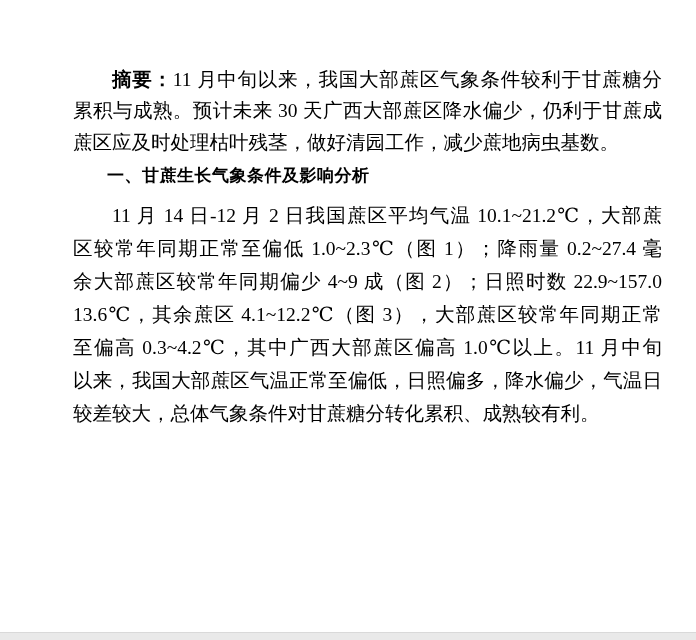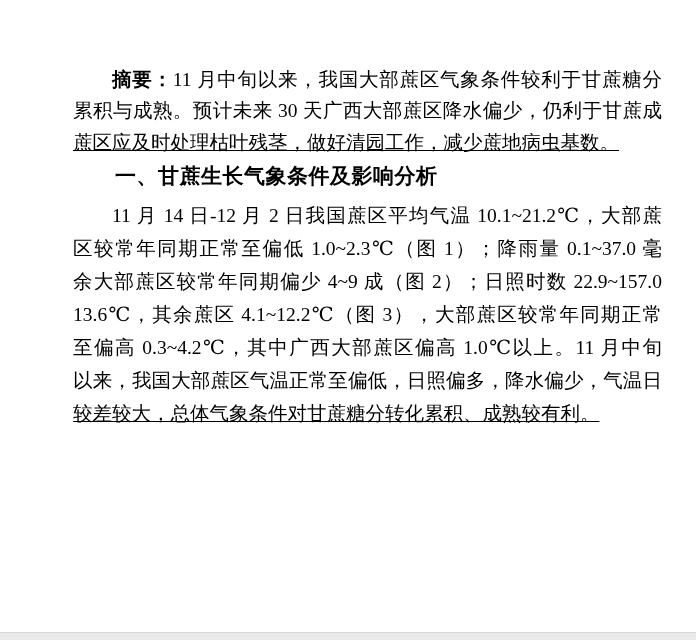--- a/index.html
+++ b/index.html
@@ -31,34 +31,33 @@
     text-align-last: justify;
     overflow: hidden;
   }
   .analysis .line {
     line-height: 33px;
     height: 33px;
   }
   .line.jlast {
     text-align: right;
     text-align-last: left;
-    text-decoration: underline;
   }
   .indent {
     text-indent: 2em;
   }
   .blabel {
     font-family: "Liberation Sans", "DejaVu Sans", sans-serif;
     font-weight: bold;
     font-size: 19.5px;
   }
   .heading {
     font-family: "Liberation Sans", "DejaVu Sans", sans-serif;
     font-weight: bold;
-    font-size: 21px;
+    font-size: 17px;
     line-height: 33px;
     height: 33px;
     margin-bottom: 7px;
     text-indent: 2em;
     letter-spacing: 0.5px;
   }
   .bottom-bar {
     position: absolute;
     left: 0;
     right: 0;
@@ -77,21 +76,21 @@
     <div class="para abstract">
       <div class="line indent"><span class="blabel">摘要：</span><span>11 月中旬以来，我国大部蔗区气象条件较利于甘蔗糖分</span></div>
       <div class="line">累积与成熟。预计未来 30 天广西大部蔗区降水偏少，仍利于甘蔗成</div>
       <div class="line jlast">蔗区应及时处理枯叶残茎，做好清园工作，减少蔗地病虫基数。</div>
     </div>
 
     <div class="heading">一、甘蔗生长气象条件及影响分析</div>
 
     <div class="para analysis">
       <div class="line indent">11 月 14 日-12 月 2 日我国蔗区平均气温 10.1~21.2℃，大部蔗</div>
-      <div class="line">区较常年同期正常至偏低 1.0~2.3℃（图 1）；降雨量 0.1~37.0 毫</div>
+      <div class="line">区较常年同期正常至偏低 1.0~2.3℃（图 1）；降雨量 0.2~27.4 毫</div>
       <div class="line">余大部蔗区较常年同期偏少 4~9 成（图 2）；日照时数 22.9~157.0</div>
       <div class="line">13.6℃，其余蔗区 4.1~12.2℃（图 3），大部蔗区较常年同期正常</div>
       <div class="line">至偏高 0.3~4.2℃，其中广西大部蔗区偏高 1.0℃以上。11 月中旬</div>
       <div class="line">以来，我国大部蔗区气温正常至偏低，日照偏多，降水偏少，气温日</div>
       <div class="line jlast">较差较大，总体气象条件对甘蔗糖分转化累积、成熟较有利。</div>
     </div>
 
   </div>
 
   <div class="bottom-bar"></div>

